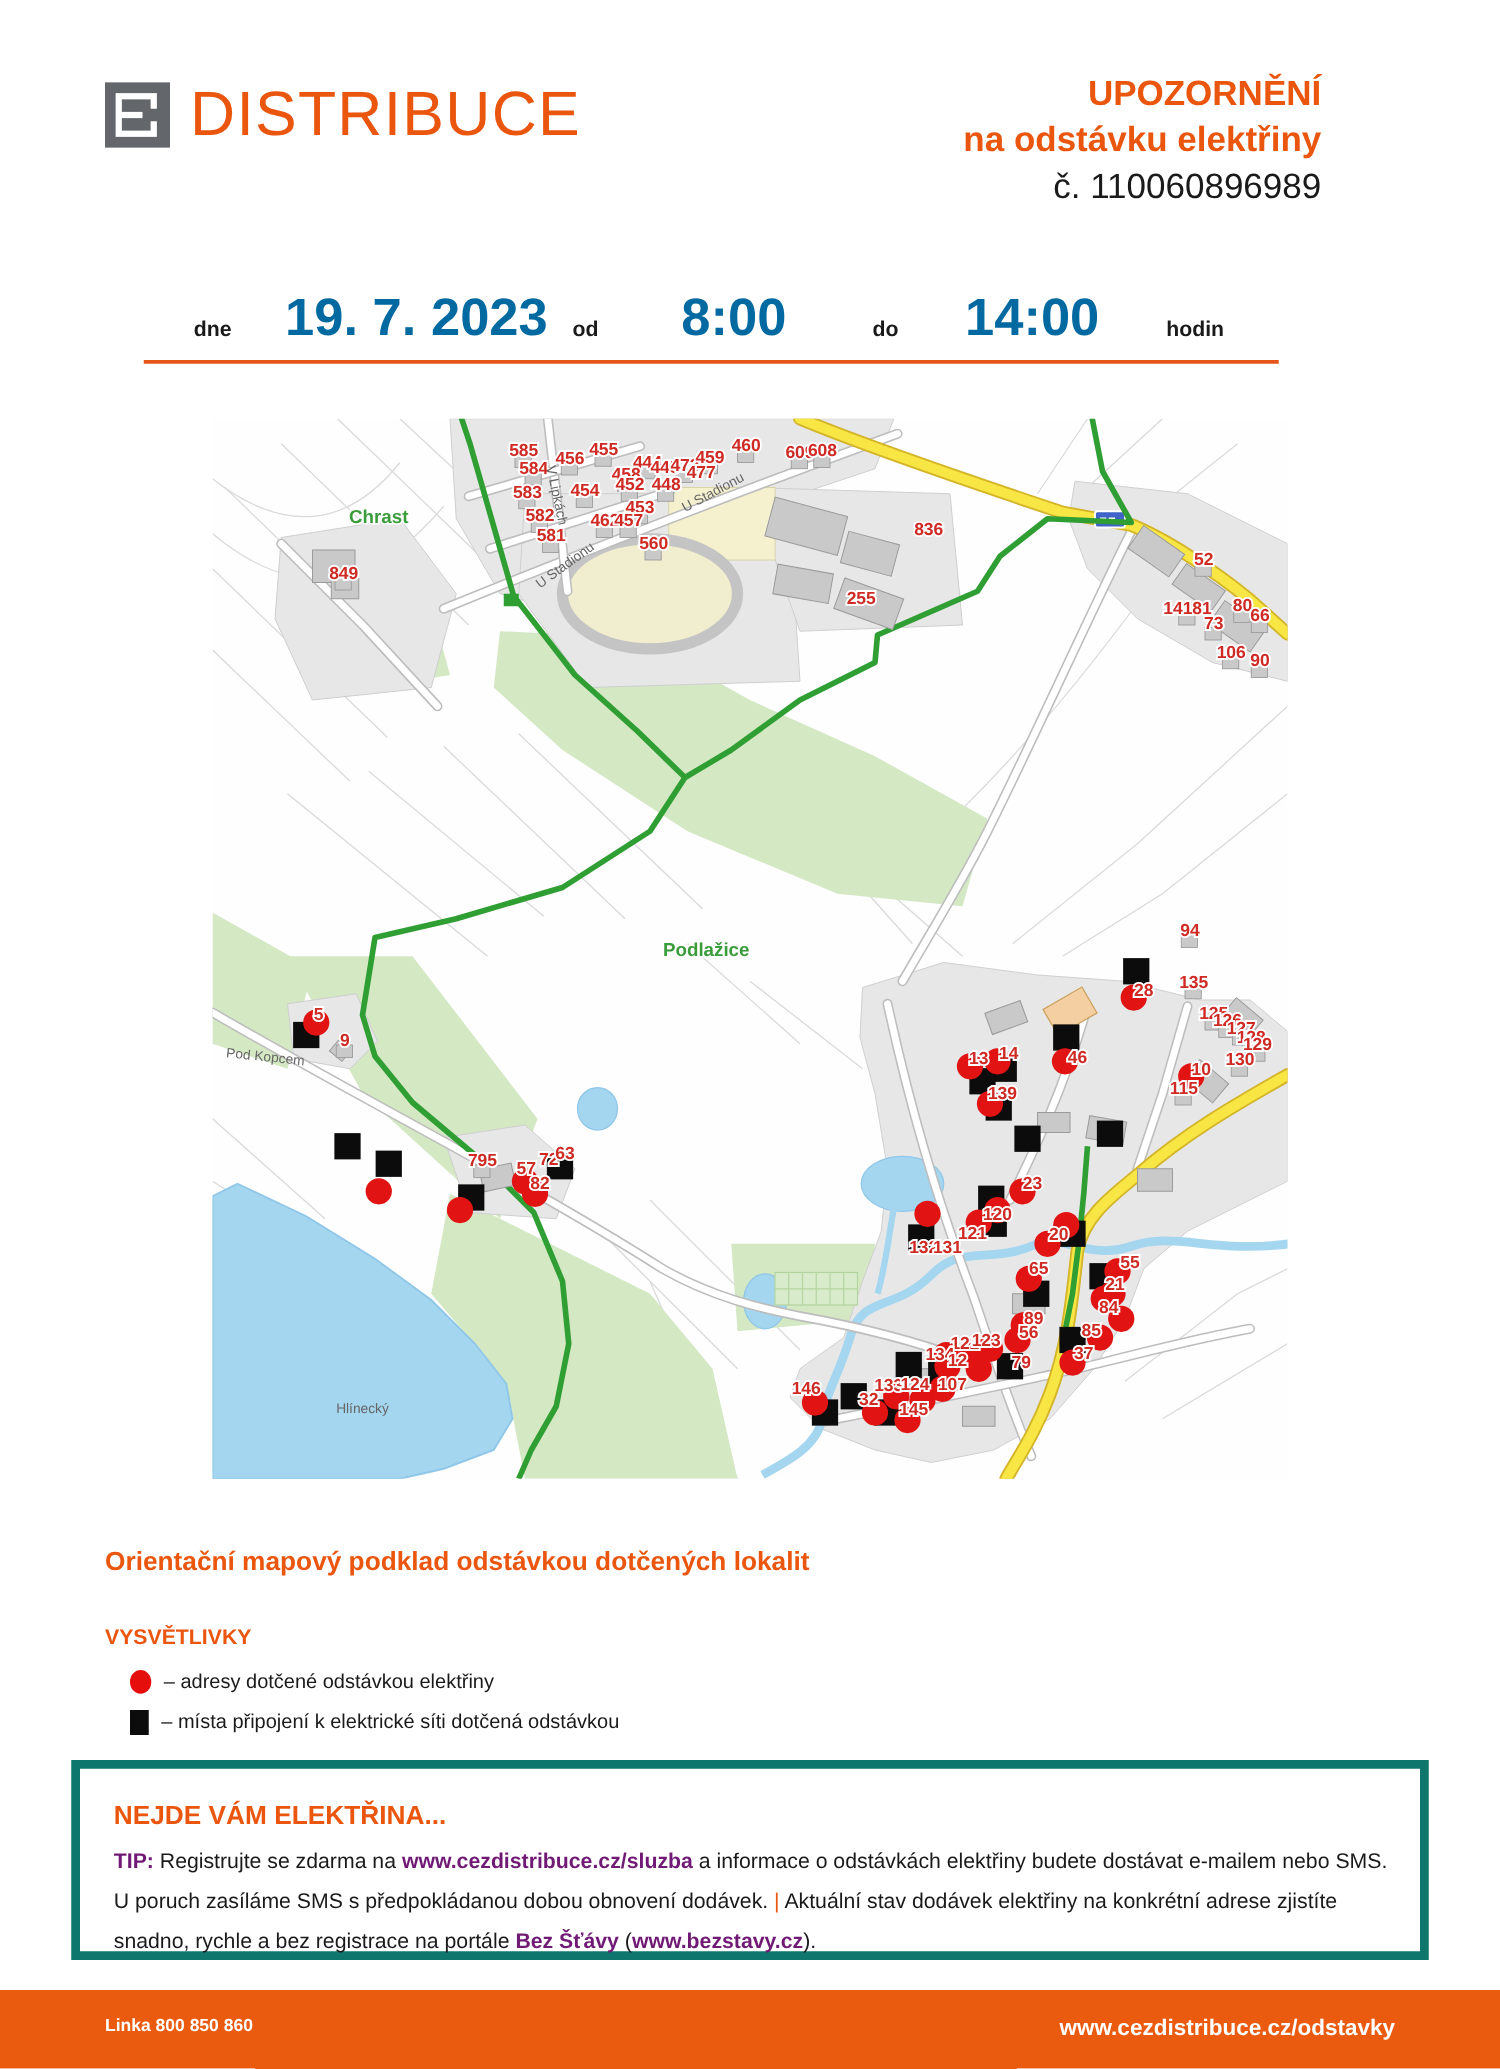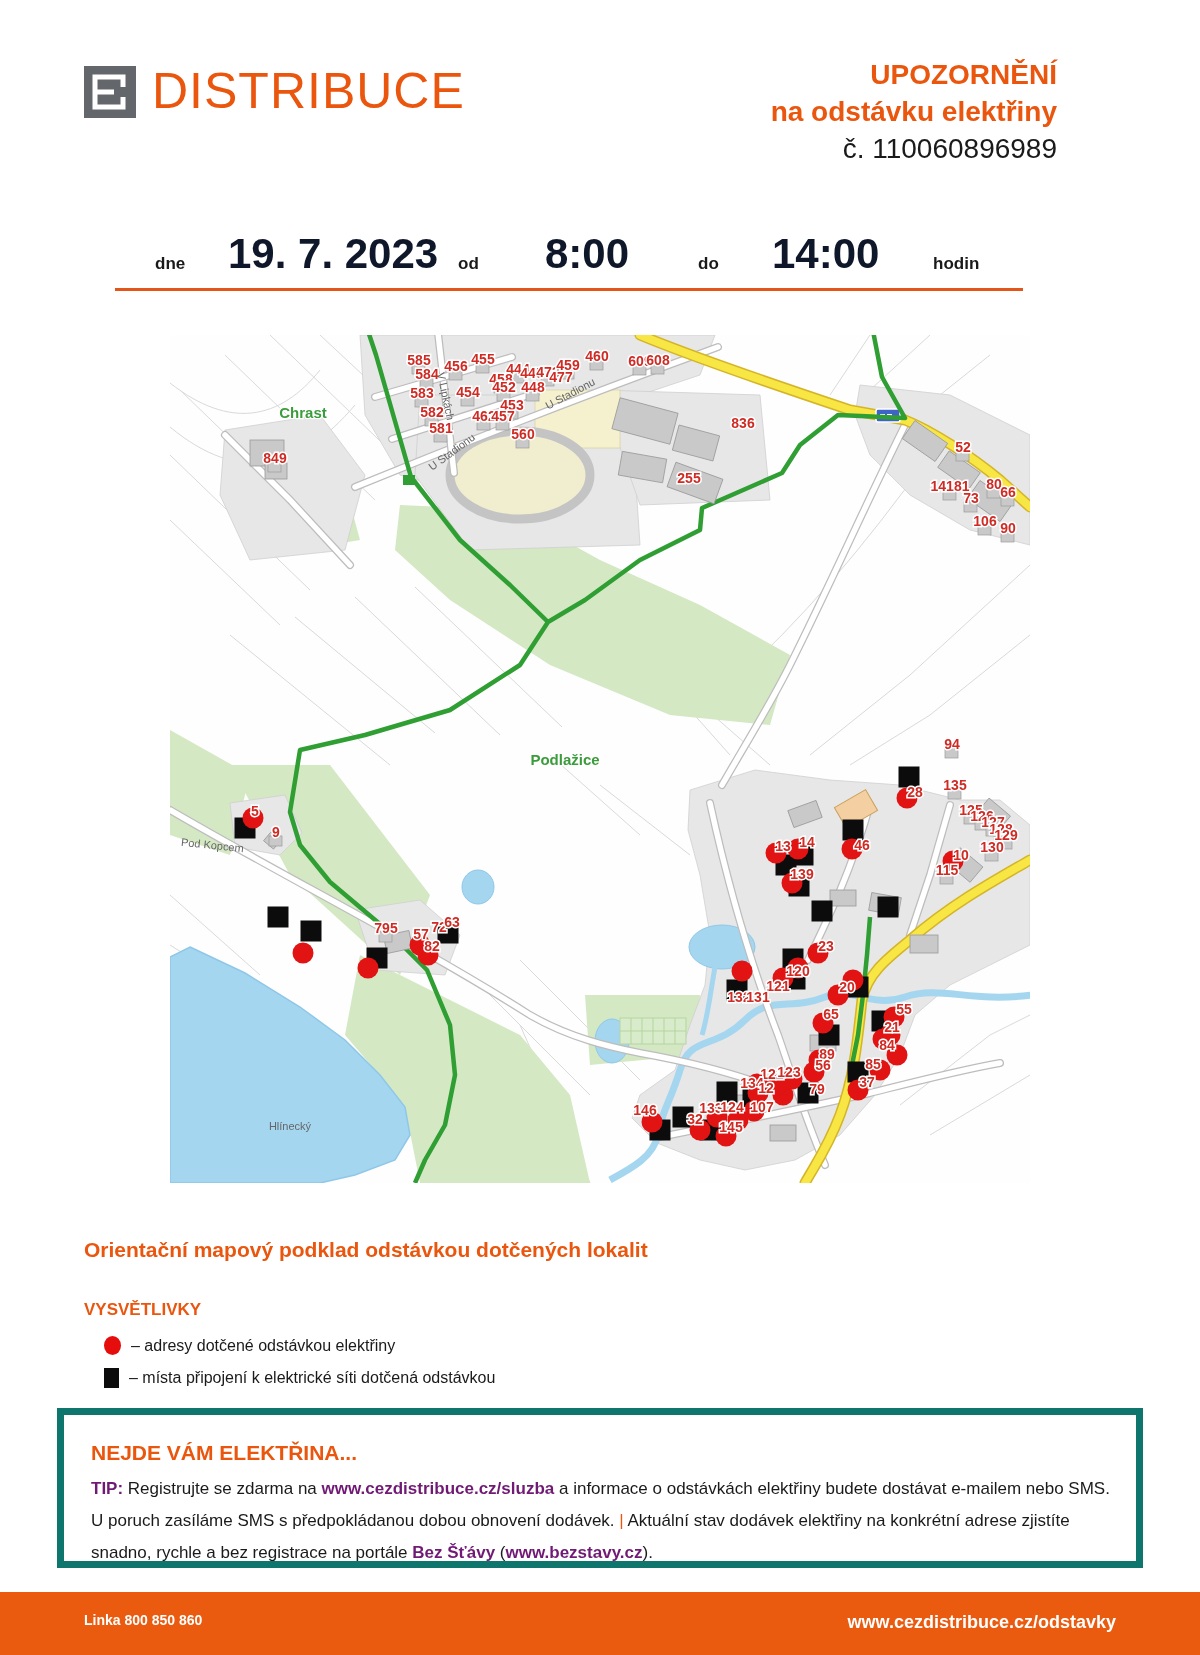--- a/index.html
+++ b/index.html
@@ -8,21 +8,21 @@
   
   .logo{position:absolute;left:84px;top:66px;width:52px;height:52px;background:#63666a;}
   .brand{position:absolute;left:152px;top:62px;font-size:50px;font-weight:400;
          letter-spacing:1px;color:#ea560e;}
   .titleblock{position:absolute;right:143px;top:56px;text-align:right;line-height:37px;}
   .t1,.t2{font-size:28px;font-weight:700;color:#ea560e;}
   .t3{font-size:28px;font-weight:400;color:#1a1a1a;}
   
   .sched{position:absolute;left:0;top:228px;width:1200px;height:60px;}
   .sched .lab{position:absolute;font-size:17px;font-weight:700;color:#1a1a1a;top:26px;}
-  .sched .val{position:absolute;font-size:42px;font-weight:700;color:#0f172a;top:2px;}
+  .sched .val{position:absolute;font-size:42px;font-weight:700;color:#0369a1;top:2px;}
   .rule{position:absolute;left:115px;top:288px;width:908px;height:3px;background:#e4551a;}
   
   .mapwrap{position:absolute;left:170px;top:335px;width:860px;height:848px;}
   svg{display:block;}
   .rlab{font:700 14px "Liberation Sans",sans-serif;fill:#cf2b24;stroke:#ffffff;
         stroke-width:3px;paint-order:stroke;text-anchor:middle;}
   .plab{font:700 15px "Liberation Sans",sans-serif;fill:#3b9c3b;stroke:#ffffff;
         stroke-width:2.5px;paint-order:stroke;text-anchor:middle;}
   .slab{font:400 11px "Liberation Sans",sans-serif;fill:#666;text-anchor:middle;}
   .house{fill:#c9c9c9;stroke:#9a9a9a;stroke-width:.7;}

